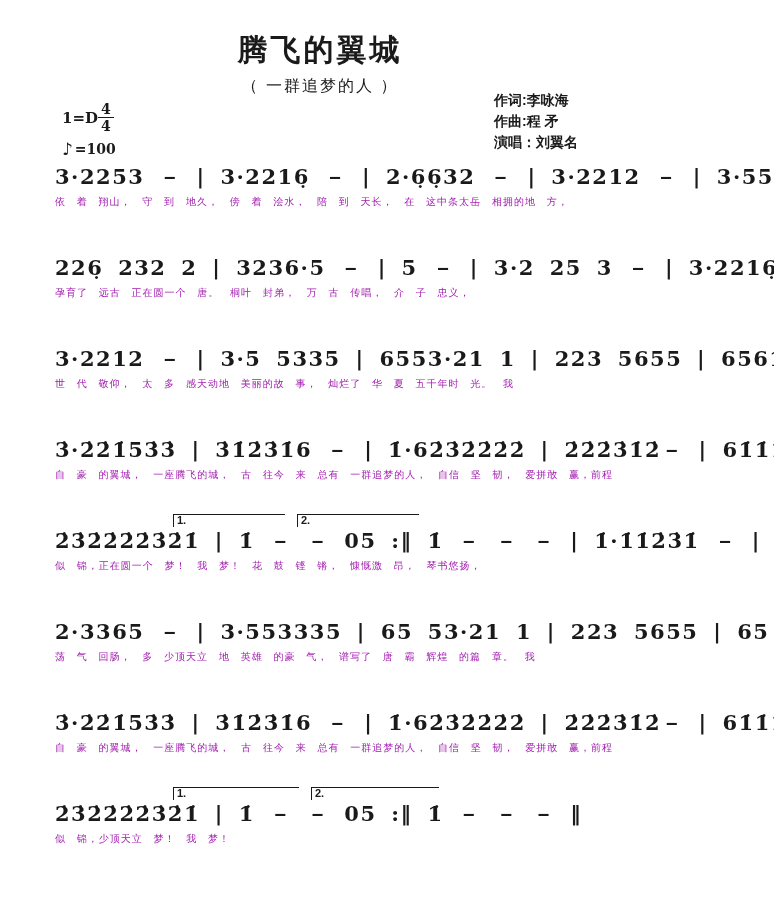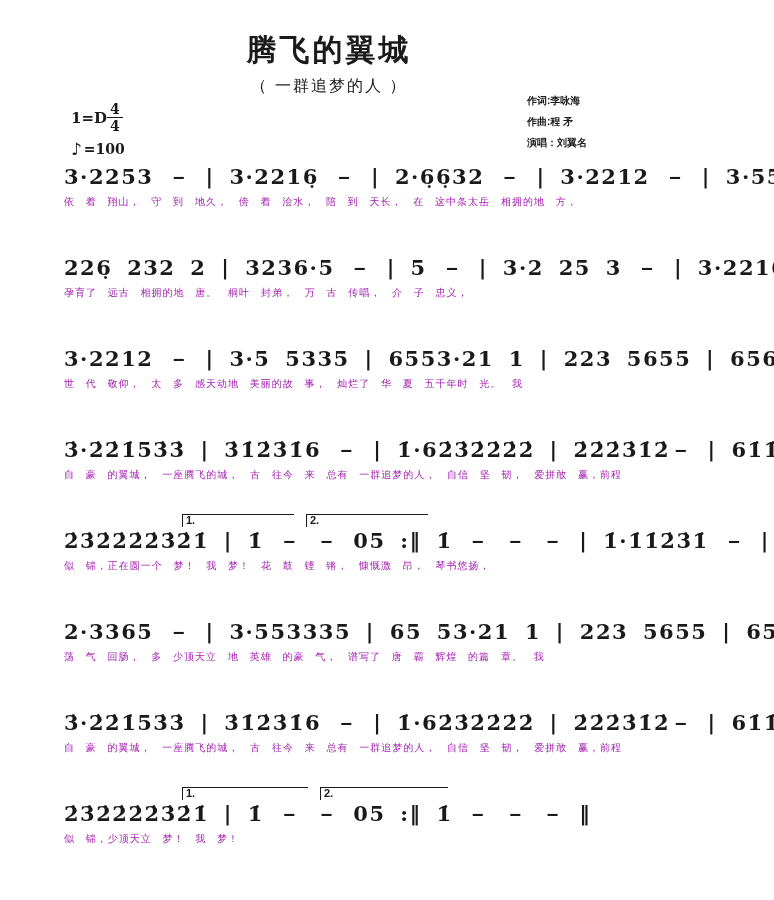--- a/index.html
+++ b/index.html
@@ -1,33 +1,33 @@
 <!DOCTYPE html>
 <html><head>
 <meta charset="utf-8">
 <style>
   html,body{margin:0;padding:0;background:#ffffff;}
   body{
     width:774px;height:900px;overflow:hidden;
     font-family:"Liberation Sans","DejaVu Sans",sans-serif;
     color:#1a1a1a;
   }
-  .sheet{position:relative;width:640px;height:900px;margin-left:9px;}
+  .sheet{position:relative;width:640px;height:900px;}
 
   .page-title{
     position:absolute;top:30px;left:0;width:100%;
     text-align:center;font-size:30px;font-weight:700;letter-spacing:3px;
   }
   .page-subtitle{
     position:absolute;top:76px;left:0;width:100%;
     text-align:center;font-size:16px;letter-spacing:2px;
   }
   .credits{
     position:absolute;top:90px;right:62px;
-    text-align:left;font-size:10px;line-height:21px;font-weight:700;
+    text-align:left;font-size:14px;line-height:21px;font-weight:700;
   }
   .keyblock{
     position:absolute;top:102px;left:62px;font-size:15px;font-weight:700;
     font-family:"DejaVu Serif","Liberation Serif",serif;
   }
   .keyrow{display:flex;align-items:center;gap:0;}
   .meter{display:inline-flex;flex-direction:column;align-items:center;line-height:14px;font-size:14px;}
   .meter .top{border-bottom:1px solid #1a1a1a;padding:0 3px 1px 3px;}
   .meter .bottom{padding-top:1px;}
   .temporow{margin-top:6px;font-size:14px;display:flex;align-items:center;}
@@ -84,21 +84,21 @@
 
   <div class="systems">
 
     <div class="system">
       <div class="notation">3·2253 － | 3·2216̣ － | 2·6̣6̣32 － | 3·2212 － | 3·55335 | 6553·211 |</div>
       <div class="lyrics">依 着 翔山，  守 到 地久，  傍 着 浍水，  陪 到 天长，  在 这中条太岳 相拥的地 方，</div>
     </div>
 
     <div class="system">
       <div class="notation">226̣ 232 2 | 3236·5 － | 5 － | 3·2 25 3 － | 3·2216̣ － | 2·6̣6̣32 － |</div>
-      <div class="lyrics">孕育了 远古   相拥的地 唐。   桐叶 封弟，  万 古 传唱，  介 子 忠义，</div>
+      <div class="lyrics">孕育了 远古   正在圆一个 唐。   桐叶 封弟，  万 古 传唱，  介 子 忠义，</div>
     </div>
 
     <div class="system">
       <div class="notation">3·2212 － | 3·5 5335 | 6553·21 1 | 223 5655 | 6561̇·1̇ － | 1̇ 05 ‖:</div>
       <div class="lyrics">世 代 敬仰，  太 多 感天动地 美丽的故 事，  灿烂了 华 夏 五千年时 光。   我</div>
     </div>
 
     <div class="system">
       <div class="notation">3̇·2̇2̇1̇53̇3̇ | 3̇1̇2̇3̇1̇6 － | 1̇·62̇3̇2̇2̇2̇2̇ | 2̇2̇2̇3̇1̇2̇－ | 61̇1̇1̇2̇6－ | 5̇2̇2̇5̇·3̇·61̇ |</div>
       <div class="lyrics">自 豪 的翼城， 一座腾飞的城， 古 往今 来 总有 一群追梦的人， 自信 坚 韧， 爱拼敢  赢，前程</div>

